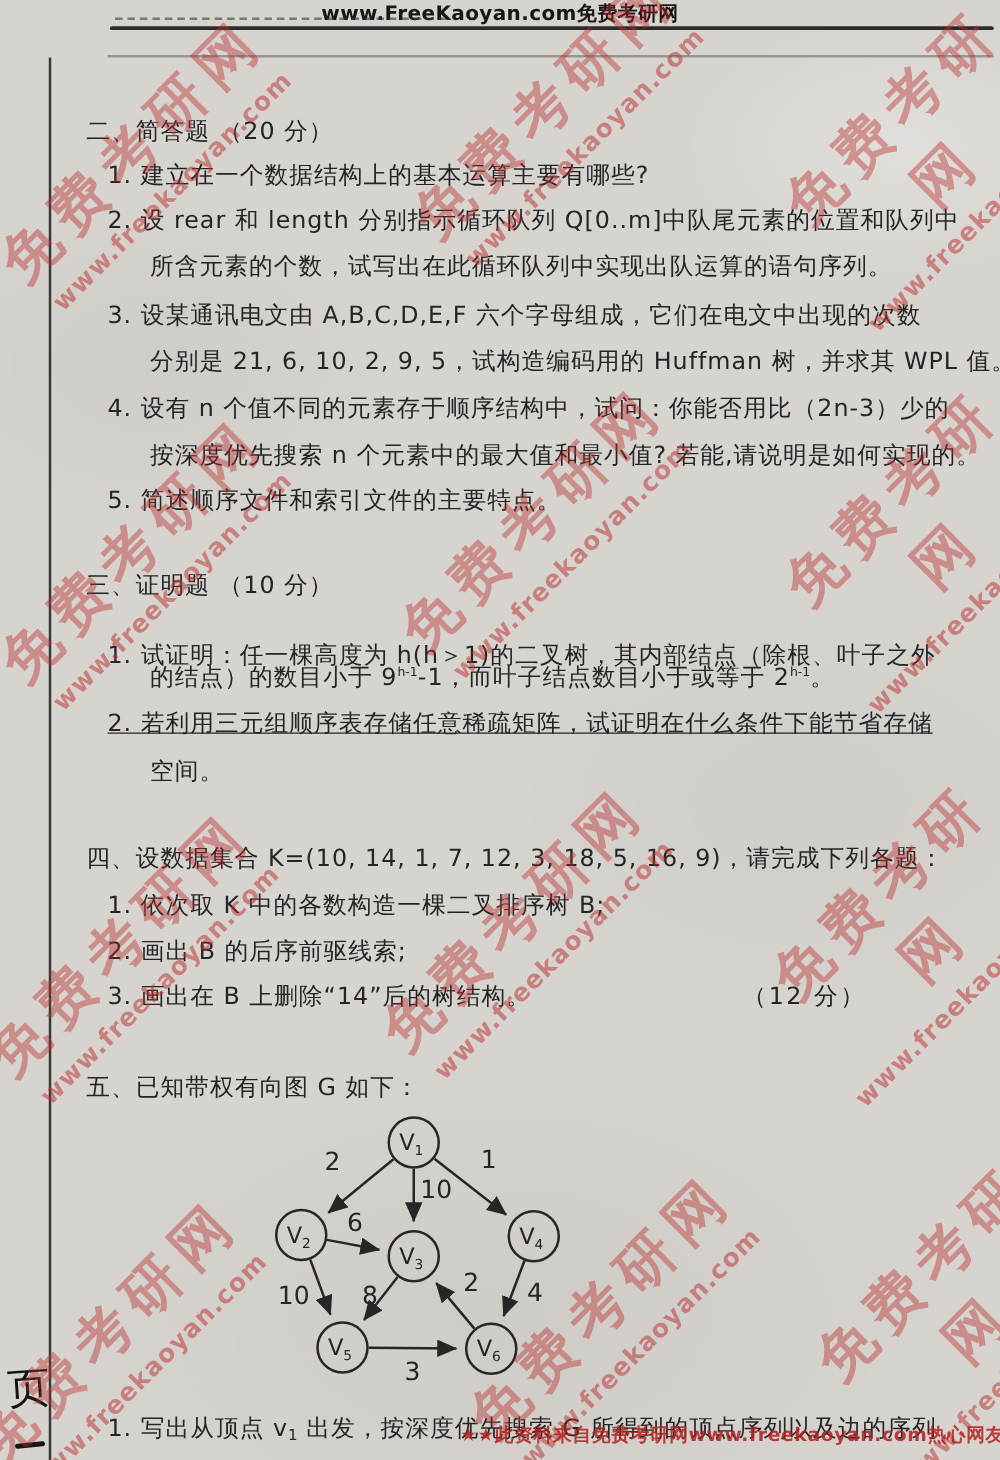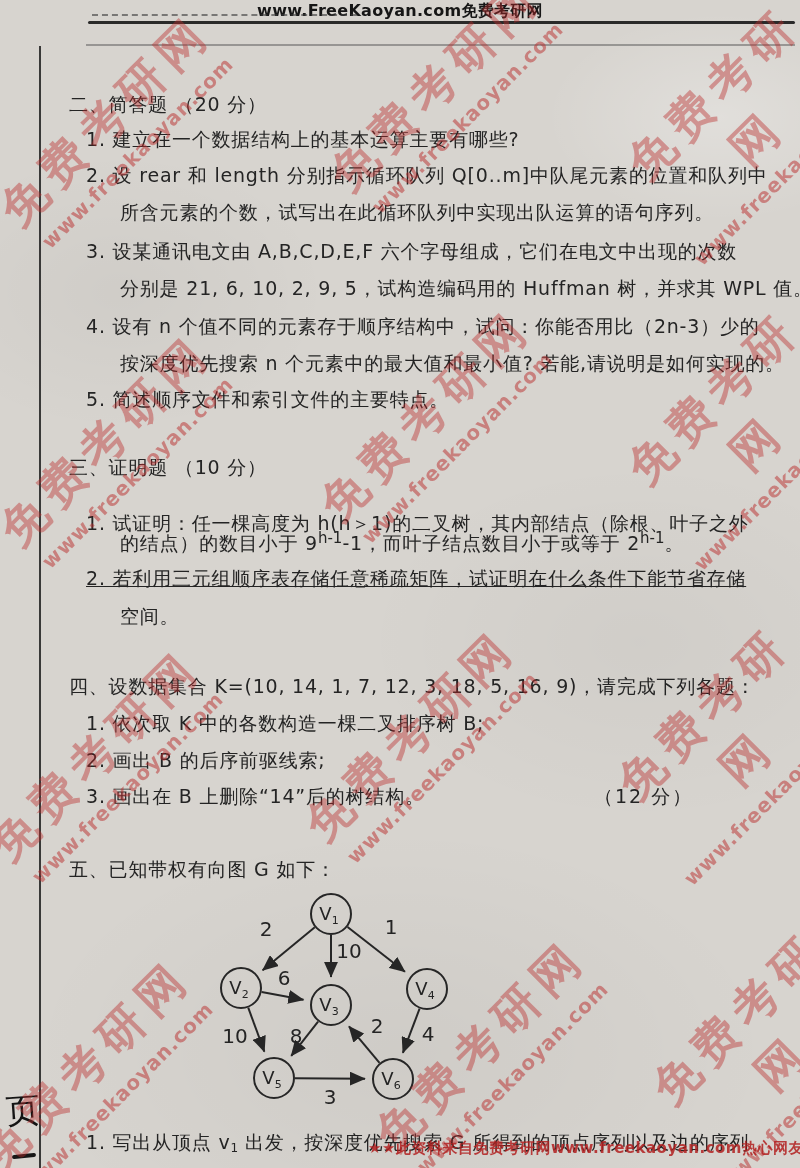--- a/index.html
+++ b/index.html
@@ -15,21 +15,21 @@
     color:#222;
   }
   .abs{position:absolute;white-space:nowrap;}
   .hdr{top:1px;left:0;right:0;text-align:center;font-size:16px;font-weight:bold;color:#161616;letter-spacing:0.3px;z-index:2;}
   .rule1{top:21px;left:88px;width:707px;height:3px;background:#1b1b1b;opacity:0.92;z-index:2;border-radius:2px;}
   .rule1b{top:14px;left:92px;width:265px;height:0;border-top:2px dashed #3a3a3a;opacity:0.6;z-index:2;}
   .rule2{top:44px;left:86px;width:709px;height:0;border-top:2px solid #4a4a4a;opacity:0.45;z-index:2;}
   .vline{top:46px;left:39px;width:2px;height:1122px;background:#1d1d1d;opacity:0.85;z-index:2;}
   .line{font-size:19px;letter-spacing:0.8px;color:#242424;z-index:2;}
   .score{font-size:19px;letter-spacing:2px;color:#242424;z-index:2;}
-  sup.e{font-size:15px;vertical-align:7px;letter-spacing:0;}
+  sup.e{font-size:10px;vertical-align:7px;letter-spacing:0;}
   sub.s{font-size:12px;vertical-align:-3px;letter-spacing:0;}
   #wm-layer{position:absolute;inset:0;z-index:5;pointer-events:none;}
   .wm{position:absolute;transform:translate(-50%,-50%) rotate(-45deg);text-align:center;}
   .wm-big{font-size:46px;font-weight:bold;letter-spacing:9px;color:rgba(186,44,44,0.42);}
   .wm-url{font-size:20px;font-weight:bold;letter-spacing:1px;color:rgba(186,44,44,0.5);margin-top:2px;}
   .banner{top:1139px;left:368px;font-size:15px;font-weight:bold;color:rgba(178,32,32,0.85);letter-spacing:0.5px;z-index:6;}
   #graph-svg{position:absolute;inset:0;z-index:3;pointer-events:none;}
   .hand{top:1088px;left:6px;font-size:34px;color:#141414;font-family:"DejaVu Serif","Liberation Serif",serif;transform:rotate(-4deg);z-index:2;}
   .hand2{top:1154px;left:12px;width:24px;height:4px;background:#161616;border-radius:2px;transform:rotate(-6deg);z-index:2;}
 </style>

